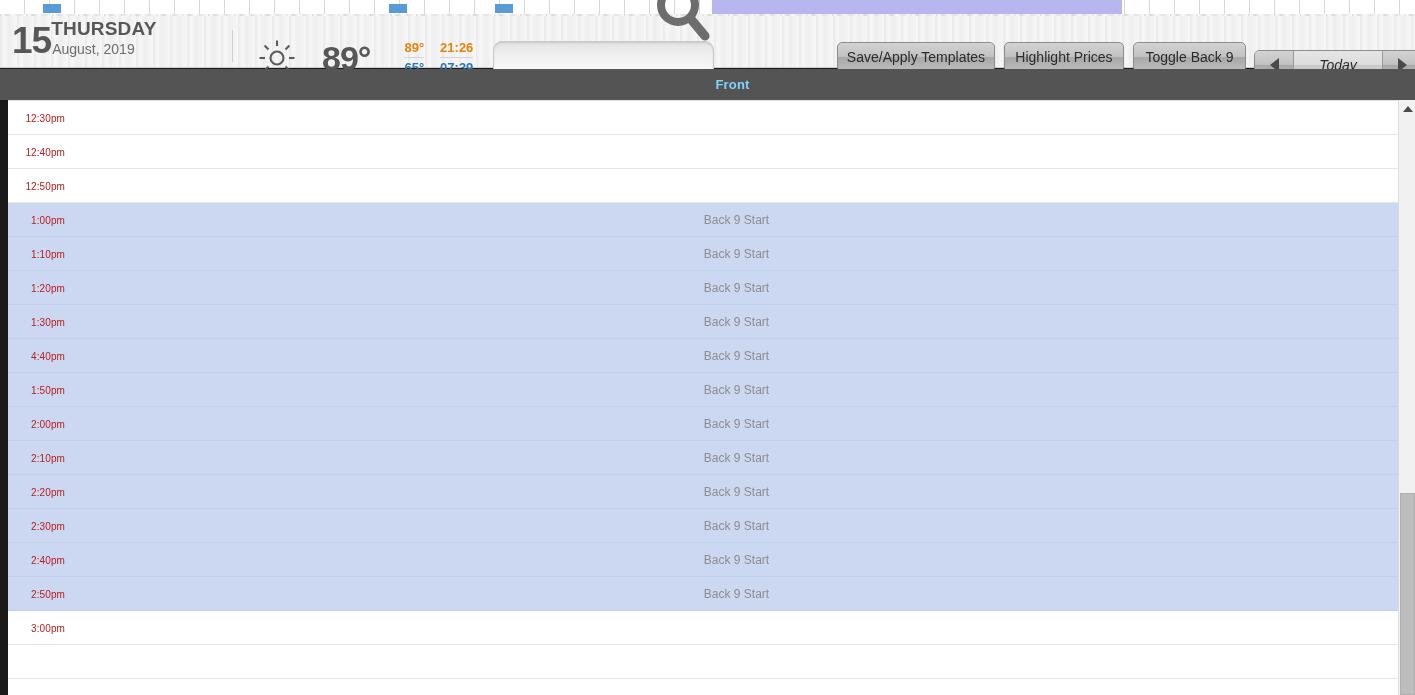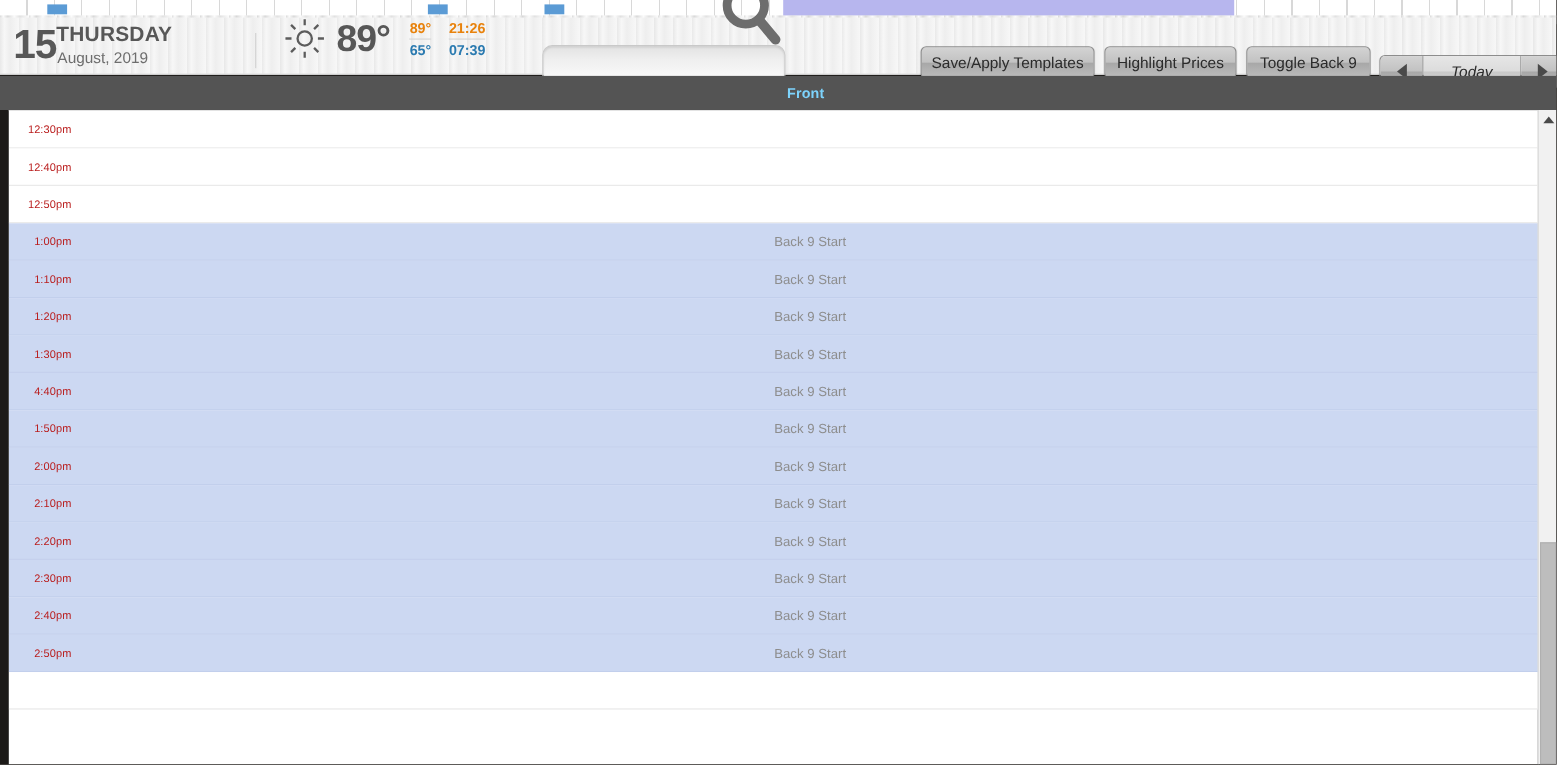--- a/index.html
+++ b/index.html
@@ -65,43 +65,43 @@
     background: #f7f7f7;
     background-image:
       repeating-linear-gradient(to right,
         rgba(225,225,225,.65) 0px, rgba(255,255,255,0) 4px,
         rgba(232,232,232,.6) 9px, rgba(255,255,255,0) 17px);
     border-bottom: 1px solid #cfcfcf;
   }
 
   .date-block {
     position: absolute; left: 12px; top: 2px;
-    display: flex; align-items: center;
+    display: flex; align-items: flex-start;
   }
   .day-num {
     font-size: 37px; font-weight: bold; color: #575757;
     letter-spacing: -1px; line-height: 46px;
   }
   .date-text { line-height: 1; }
   .weekday {
     font-size: 19px; font-weight: bold; color: #575757;
     letter-spacing: .2px; line-height: 22px;
   }
   .monthyear {
     font-size: 14px; color: #6e6e6e; line-height: 18px; padding-left: 1px;
   }
 
   .vdivider {
     position: absolute; top: 14px; width: 1px; height: 32px;
     background: #cfcfcf;
   }
 
   .weather-block {
-    position: absolute; left: 258px; top: 0;
-    display: flex; align-items: flex-end;
+    position: absolute; left: 258px; top: 23px;
+    display: flex; align-items: center; gap: 16px;
   }
   .sun-icon { width: 38px; height: 38px; position: relative; }
   .sun-icon svg { display: block; }
   .big-temp {
     font-size: 34px; font-weight: bold; color: #575757;
     margin-left: 10px; line-height: 38px; letter-spacing: -1px;
   }
   .wx-cols { display: flex; margin-left: 18px; }
   .wx-col { margin-right: 16px; text-align: center; }
   .wx-hi {
@@ -406,20 +406,23 @@
       </div>
       <div class="slot highlight">
         <div class="slot-time">2:40pm</div>
         <div class="slot-label">Back 9 Start</div>
       </div>
       <div class="slot highlight">
         <div class="slot-time">2:50pm</div>
         <div class="slot-label">Back 9 Start</div>
       </div>
       <div class="slot">
+        <div class="slot-time">3:00pm</div>
+      </div>
+      <div class="slot">
         <div class="slot-time"></div>
       </div>
     </div>
 
   <div class="scrollbar">
     <div class="sb-arrow up">
       <span class="sb-up-tri"></span>
     </div>
     <div class="sb-thumb"></div>
   </div>

